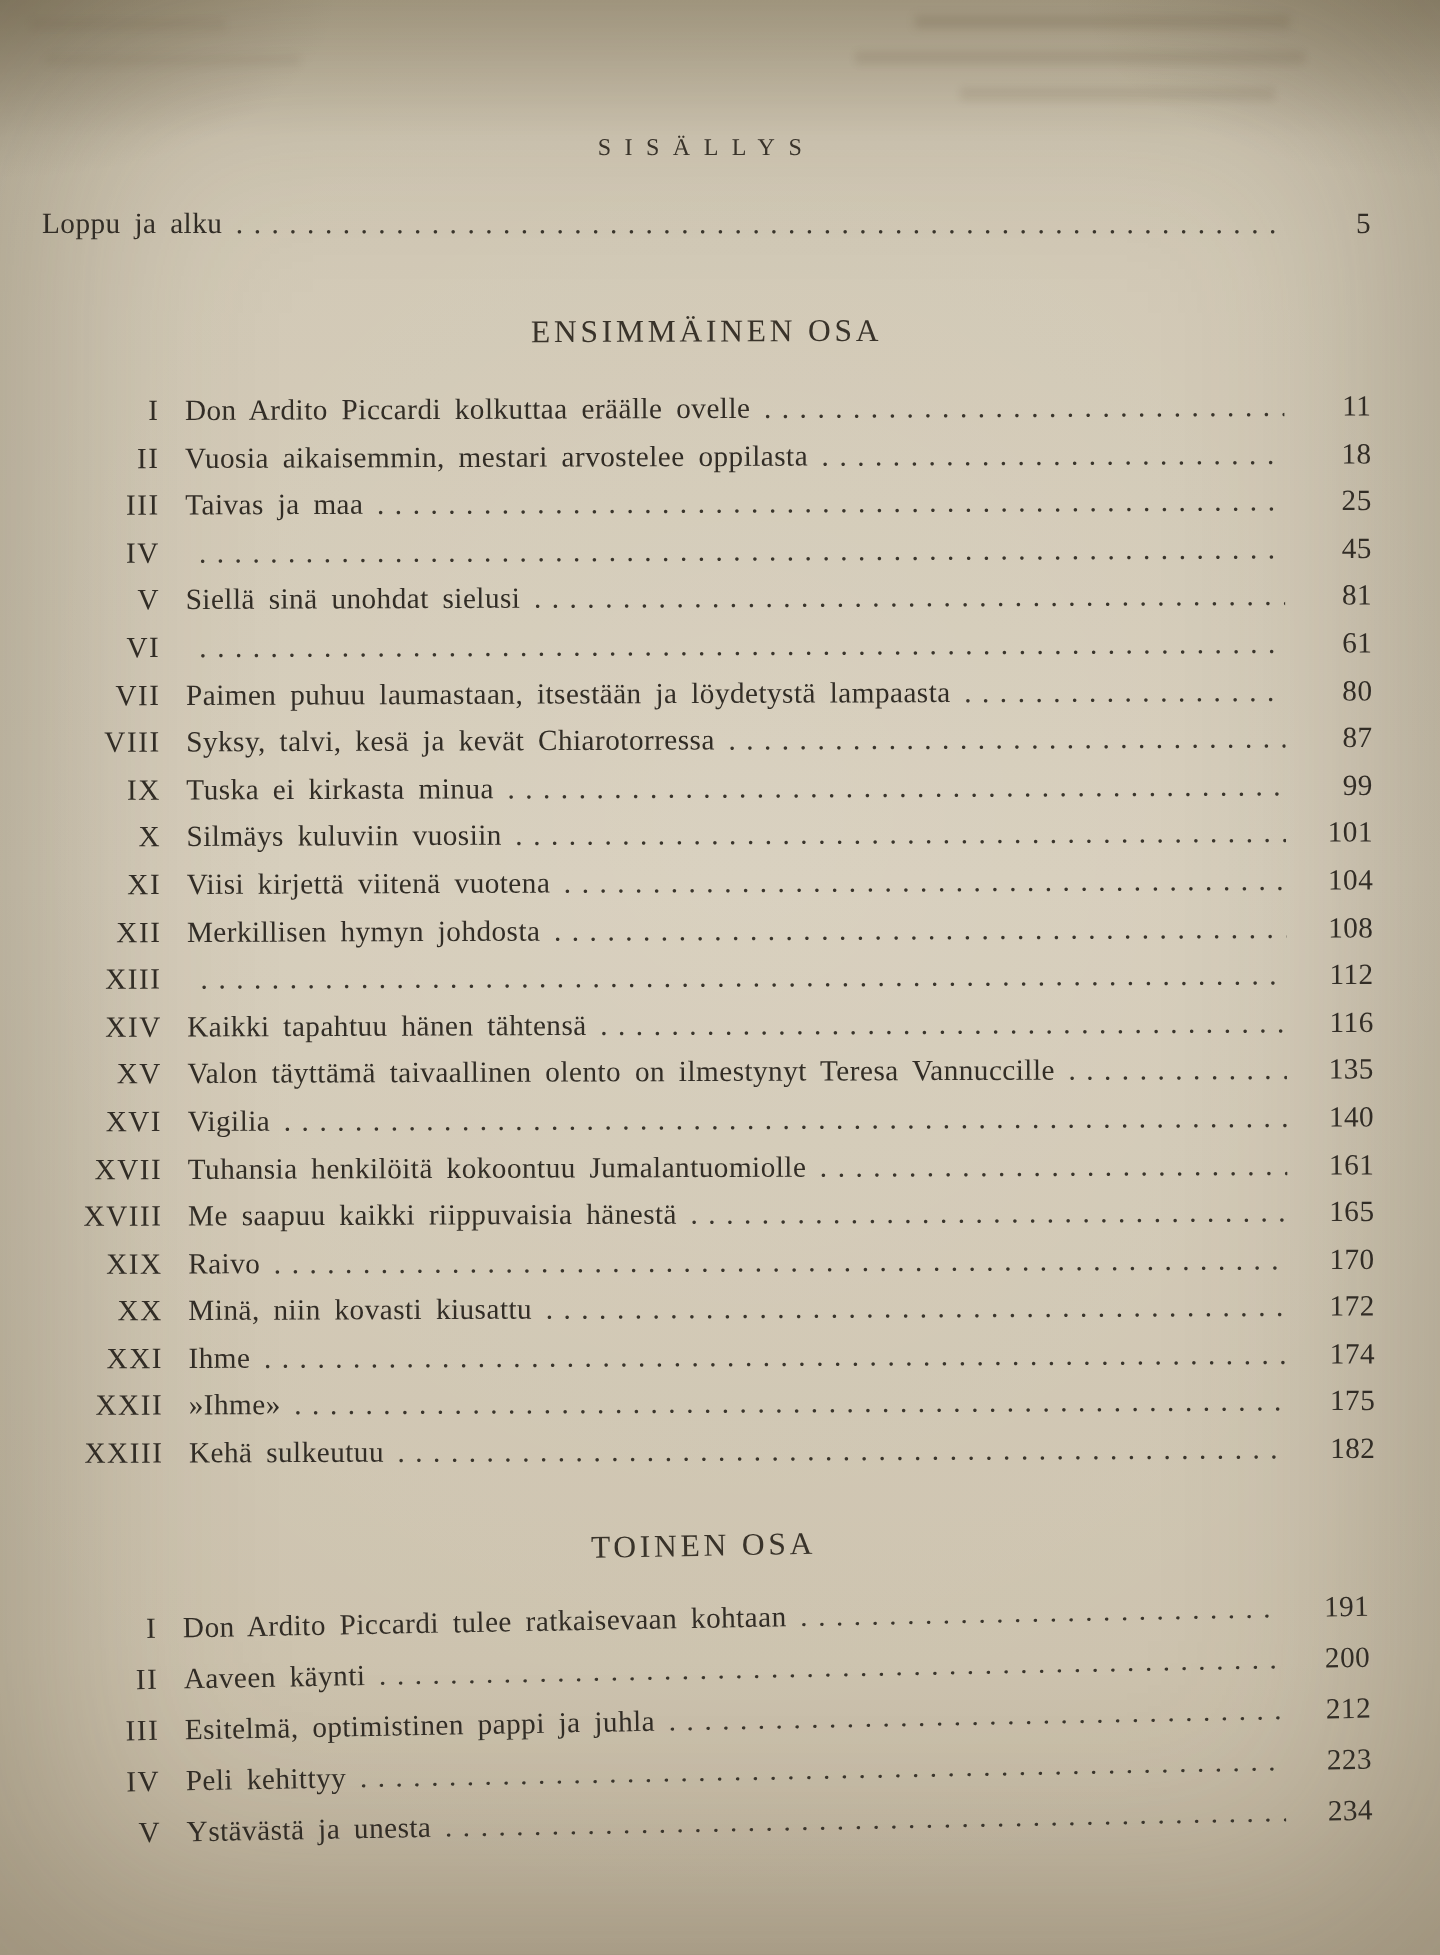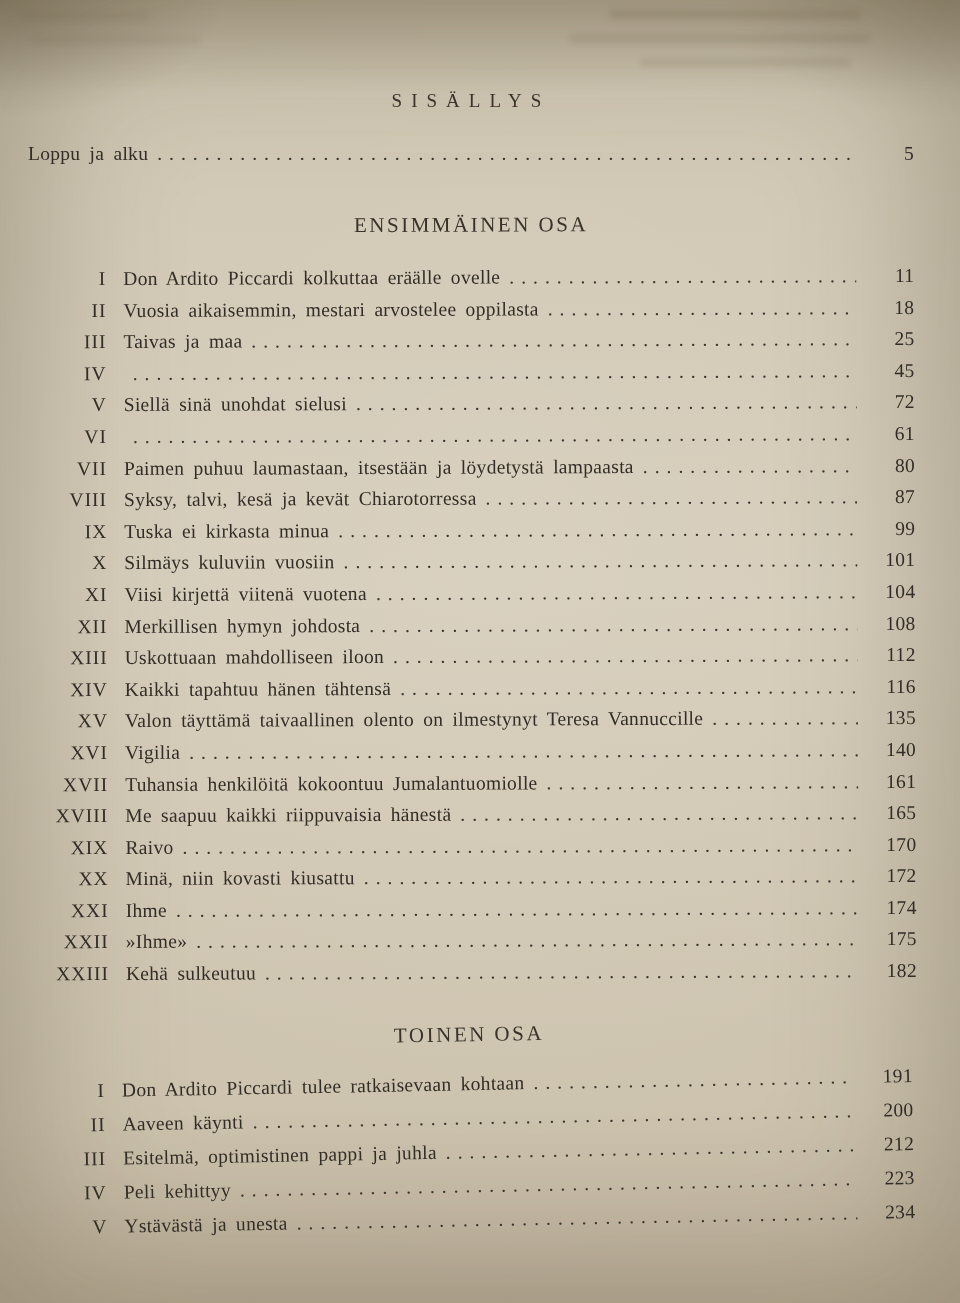--- a/index.html
+++ b/index.html
@@ -32,21 +32,21 @@
     pointer-events: none;
   }
   .bleed-1 { top: 10px;  left: 610px; width: 250px; height: 9px; }
   .bleed-2 { top: 34px;  left: 570px; width: 300px; height: 9px; opacity: .8; }
   .bleed-3 { top: 58px;  left: 640px; width: 210px; height: 9px; opacity: .7; }
   .bleed-4 { top: 12px;  left: 20px;  width: 130px; height: 8px; opacity: .55; }
   .bleed-5 { top: 36px;  left: 30px;  width: 170px; height: 8px; opacity: .45; }
 
   .page-title {
     margin: 0;
-    font-size: 19px;
+    font-size: 16px;
     font-weight: normal;
     letter-spacing: 9px;
     text-align: center;
     color: #39332a;
   }
 
   .row {
     display: flex;
     align-items: baseline;
     font-size: 19.5px;
@@ -138,21 +138,21 @@
         </div>
         <div class="row chapter-row">
           <span class="numeral">IV</span>
           <span class="leader">................................................................................................................................................................</span>
           <span class="pagenum">45</span>
         </div>
         <div class="row chapter-row">
           <span class="numeral">V</span>
           <span class="ctitle">Siellä sinä unohdat sielusi</span>
           <span class="leader">................................................................................................................................................................</span>
-          <span class="pagenum">72</span>
+          <span class="pagenum">81</span>
         </div>
         <div class="row chapter-row">
           <span class="numeral">VI</span>
           <span class="leader">................................................................................................................................................................</span>
           <span class="pagenum">61</span>
         </div>
         <div class="row chapter-row">
           <span class="numeral">VII</span>
           <span class="ctitle">Paimen puhuu laumastaan, itsestään ja löydetystä lampaasta</span>
           <span class="leader">................................................................................................................................................................</span>
@@ -183,21 +183,20 @@
           <span class="pagenum">104</span>
         </div>
         <div class="row chapter-row">
           <span class="numeral">XII</span>
           <span class="ctitle">Merkillisen hymyn johdosta</span>
           <span class="leader">................................................................................................................................................................</span>
           <span class="pagenum">108</span>
         </div>
         <div class="row chapter-row">
           <span class="numeral">XIII</span>
-          <span class="ctitle">Uskottuaan mahdolliseen iloon</span>
           <span class="leader">................................................................................................................................................................</span>
           <span class="pagenum">112</span>
         </div>
         <div class="row chapter-row">
           <span class="numeral">XIV</span>
           <span class="ctitle">Kaikki tapahtuu hänen tähtensä</span>
           <span class="leader">................................................................................................................................................................</span>
           <span class="pagenum">116</span>
         </div>
         <div class="row chapter-row">

